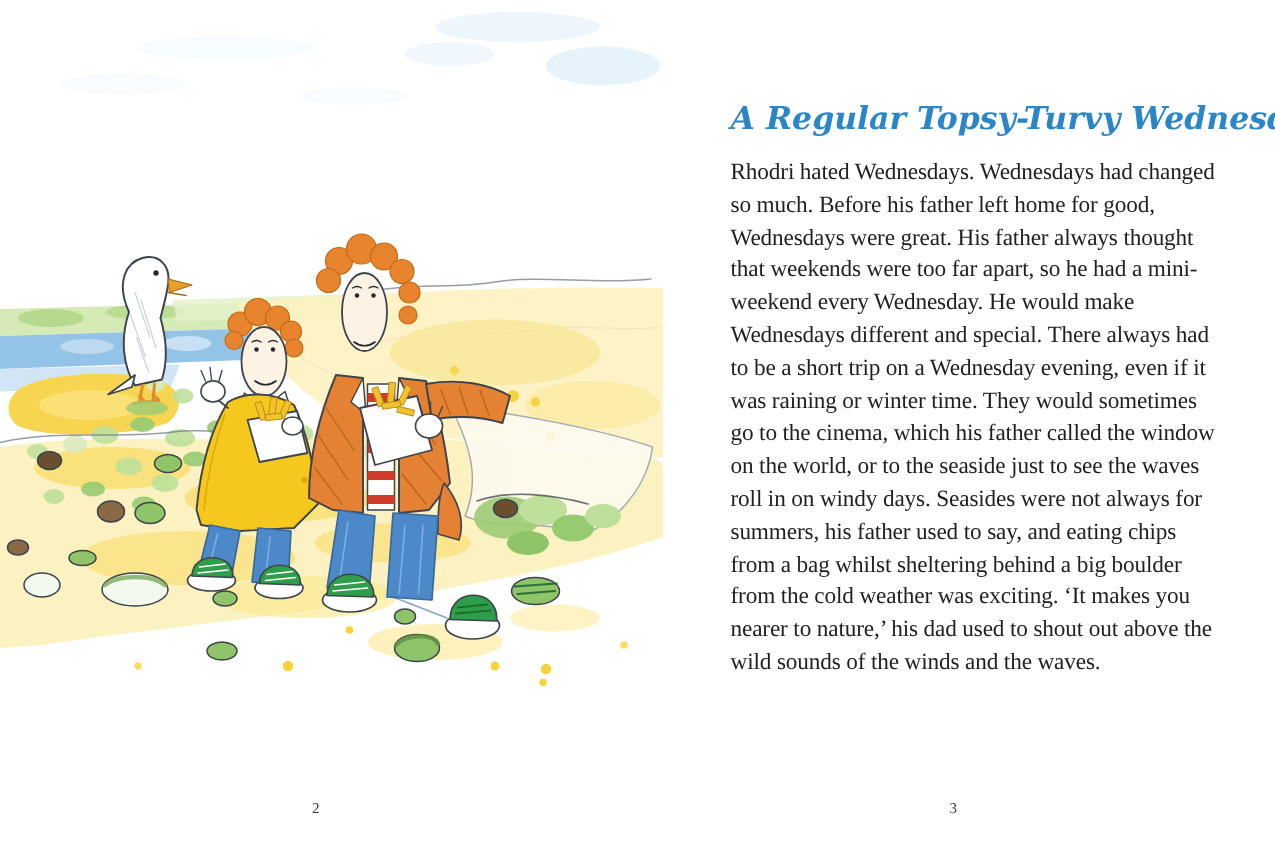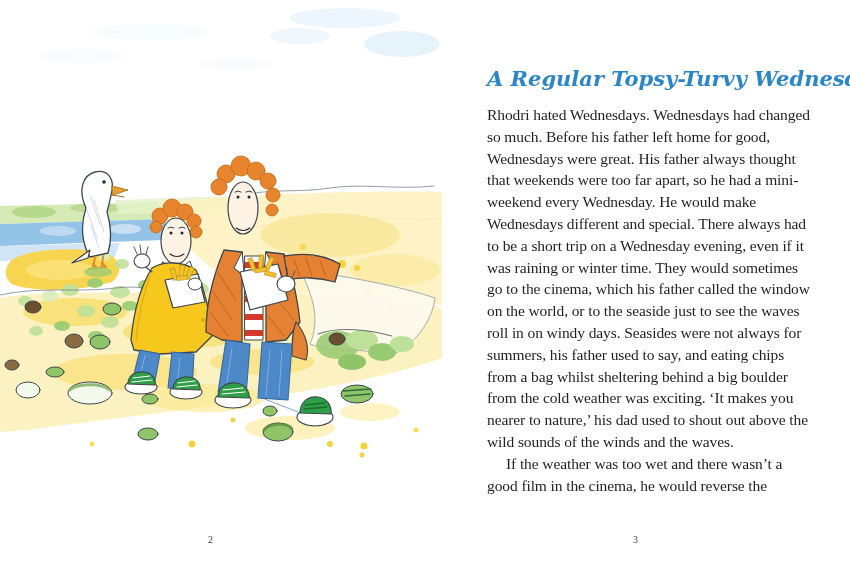--- a/index.html
+++ b/index.html
@@ -326,19 +326,18 @@
 
     <div class="folio folio-left">2</div>
   </div>
 
   <div class="page page-right">
 
     <h1 class="chapter-title">A Regular Topsy-Turvy Wednesday</h1>
 
     <div class="body-text">
       <p>Rhodri hated Wednesdays. Wednesdays had changed so much. Before his father left home for good, Wednesdays were great. His father always thought that weekends were too far apart, so he had a mini-weekend every Wednesday. He would make Wednesdays different and special. There always had to be a short trip on a Wednesday evening, even if it was raining or winter time. They would sometimes go to the cinema, which his father called the window on the world, or to the seaside just to see the waves roll in on windy days. Seasides were not always for summers, his father used to say, and eating chips from a bag whilst sheltering behind a big boulder from the cold weather was exciting. ‘It makes you nearer to nature,’ his dad used to shout out above the wild sounds of the winds and the waves.</p>
-      <p class="indented">If the weather was too wet and there wasn’t a good film in the cinema, he would reverse the</p>
     </div>
 
     <div class="folio folio-right">3</div>
   </div>
 
 </div>
 
 </body></html>

